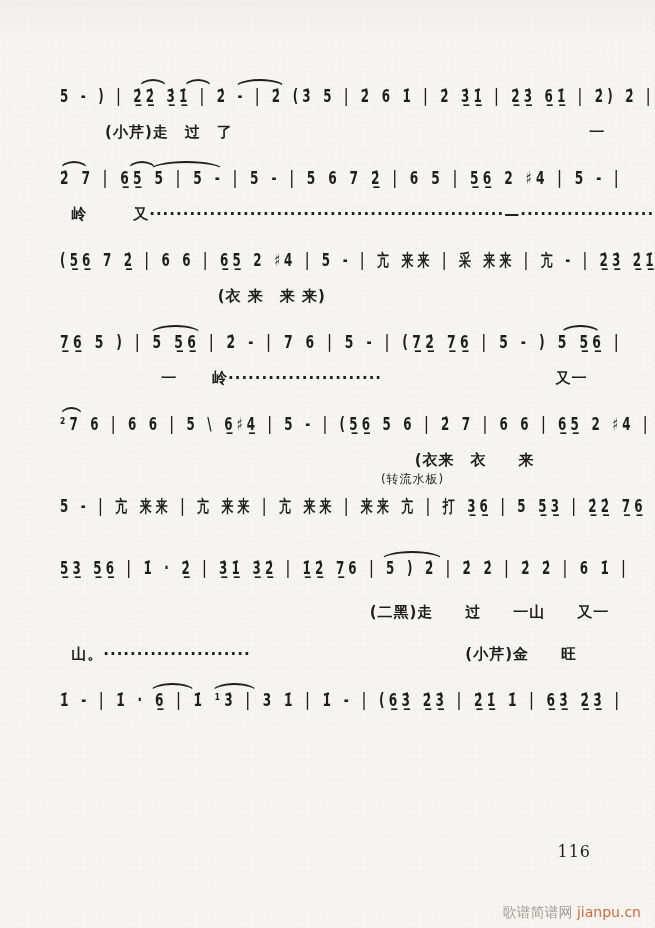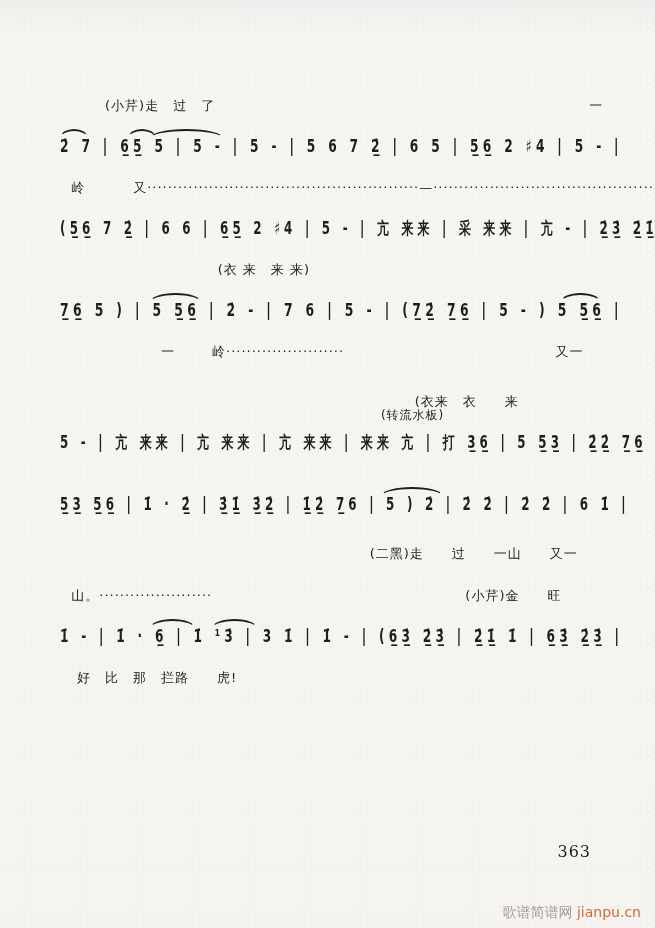--- a/index.html
+++ b/index.html
@@ -23,22 +23,22 @@
   .score-line:first-child{margin-bottom:12px;}
   .score-line.extra-top{margin-top:14px;}
   .notes-row{position:relative;height:32px;}
   .notes-text{
     display:inline-block;white-space:pre;font-weight:bold;font-size:17px;
     letter-spacing:6px;line-height:32px;transform-origin:left center;
     font-family:"DejaVu Sans",sans-serif;
   }
   .lyrics-row{position:relative;height:20px;}
   .lyric{
-    position:absolute;top:16px;white-space:pre;font-size:13px;line-height:20px;
-    letter-spacing:1px;font-weight:normal;
+    position:absolute;top:10px;white-space:pre;font-size:15px;line-height:20px;
+    letter-spacing:1px;font-weight:bold;
   }
   .arc{
     position:absolute;top:-1px;height:9px;
     border-top:2px solid var(--ink);
     border-left:1px solid transparent;border-right:1px solid transparent;
     border-radius:50% 50% 0 0 / 100% 100% 0 0;
   }
   .annot{
     position:absolute;top:-19px;font-size:12px;letter-spacing:1px;white-space:pre;
   }
@@ -53,20 +53,23 @@
 </head>
 <body>
 
 <div class="page">
   <div class="score">
     <div class="score-line">
       <div class="lyrics-row"></div>
     </div>
 
     <div class="score-line">
+      <div class="notes-row">
+        <span class="notes-text" style="transform: scaleX(0.7);">5 - ) | 2̲̇2̲̇ 3̲̇1̲̇ | 2̇ - | 2̇ (3̇ 5 | 2̇ 6 1̇ | 2̇ 3̲̇1̲̇ | 2̲̇3̲̇ 6̲1̲̇ | 2̇) 2̇ |</span>
+      <div class="arc" style="left: 14%; width: 5%;"></div><div class="arc" style="left: 22%; width: 5%;"></div><div class="arc" style="left: 31%; width: 9%;"></div></div>
       <div class="lyrics-row">
           <span class="lyric" style="left: 8%;">(小芹)走　过　了</span>
           <span class="lyric" style="left: 94%;">一</span>
         </div>
     </div>
 
     <div class="score-line">
       <div class="notes-row">
         <span class="notes-text" style="transform: scaleX(0.719949);">2̇ 7 | 6̲5̲ 5 | 5 - | 5 - | 5 6 7 2̲̇ | 6 5 | 5̲6̲ 2 ♯4 | 5 - |</span>
       <div class="arc" style="left: 0%; width: 5%;"></div><div class="arc" style="left: 12%; width: 5%;"></div><div class="arc" style="left: 16%; width: 13%;"></div></div>
@@ -90,20 +93,23 @@
         <span class="notes-text" style="transform: scaleX(0.728331);">7̲6̲ 5 ) | 5 5̲6̲ | 2̇ - | 7 6 | 5 - | (7̲2̲̇ 7̲6̲ | 5 - ) 5 5̲6̲ |</span>
       <div class="arc" style="left: 16%; width: 9%;"></div><div class="arc" style="left: 89%; width: 7%;"></div></div>
       <div class="lyrics-row">
           <span class="lyric" style="left: 18%;">一</span>
           <span class="lyric" style="left: 27%;">岭·······················</span>
           <span class="lyric" style="left: 88%;">又一</span>
         </div>
     </div>
 
     <div class="score-line">
+      <div class="notes-row">
+        <span class="notes-text" style="transform: scaleX(0.7);">²7 6 | 6 6 | 5 \ 6̲♯4̲ | 5 - | (5̲6̲ 5 6 | 2̇ 7 | 6 6 | 6̲5̲ 2 ♯4 |</span>
+      <div class="arc" style="left: 0%; width: 4%;"></div></div>
       <div class="lyrics-row">
           <span class="lyric" style="left: 63%;">(衣来　衣　　来</span>
         </div>
     </div>
 
     <div class="score-line extra-top">
       <div class="notes-row">
         <span class="notes-text" style="transform: scaleX(0.7);">5 - | 亢 来来 | 亢 来来 | 亢 来来 | 来来 亢 | 打 3̲6̲ | 5 5̲3̲ | 2̲̇2̲̇ 7̲6̲ |</span>
       <span class="annot" style="left: 57%;">(转流水板)</span></div>
     </div>
@@ -121,22 +127,19 @@
       <div class="lyrics-row">
           <span class="lyric" style="left: 2%;">山。······················</span>
           <span class="lyric" style="left: 72%; text-align: right;">(小芹)金　　旺</span>
         </div>
     </div>
 
     <div class="score-line">
       <div class="notes-row">
         <span class="notes-text" style="transform: scaleX(0.714467);">1̇ - | 1̇ · 6̲ | 1̇ ¹3̇ | 3 1̇ | 1̇ - | (6̲3̲̇ 2̲̇3̲̇ | 2̲̇1̲̇ 1̇ | 6̲3̲̇ 2̲̇3̲̇ |</span>
       <div class="arc" style="left: 16%; width: 8%;"></div><div class="arc" style="left: 27%; width: 8%;"></div></div>
-      <div class="lyrics-row">
-          <span class="lyric" style="left: 3%;">好　比　那　拦路　　虎!</span>
-        </div>
     </div>
   </div>
 
-  <div class="page-number">363</div>
+  <div class="page-number">116</div>
 
   <div class="watermark"><span class="wm-gray">歌谱简谱网 </span><span class="wm-orange">jianpu.cn</span></div>
 </div>
 
 </body></html>

